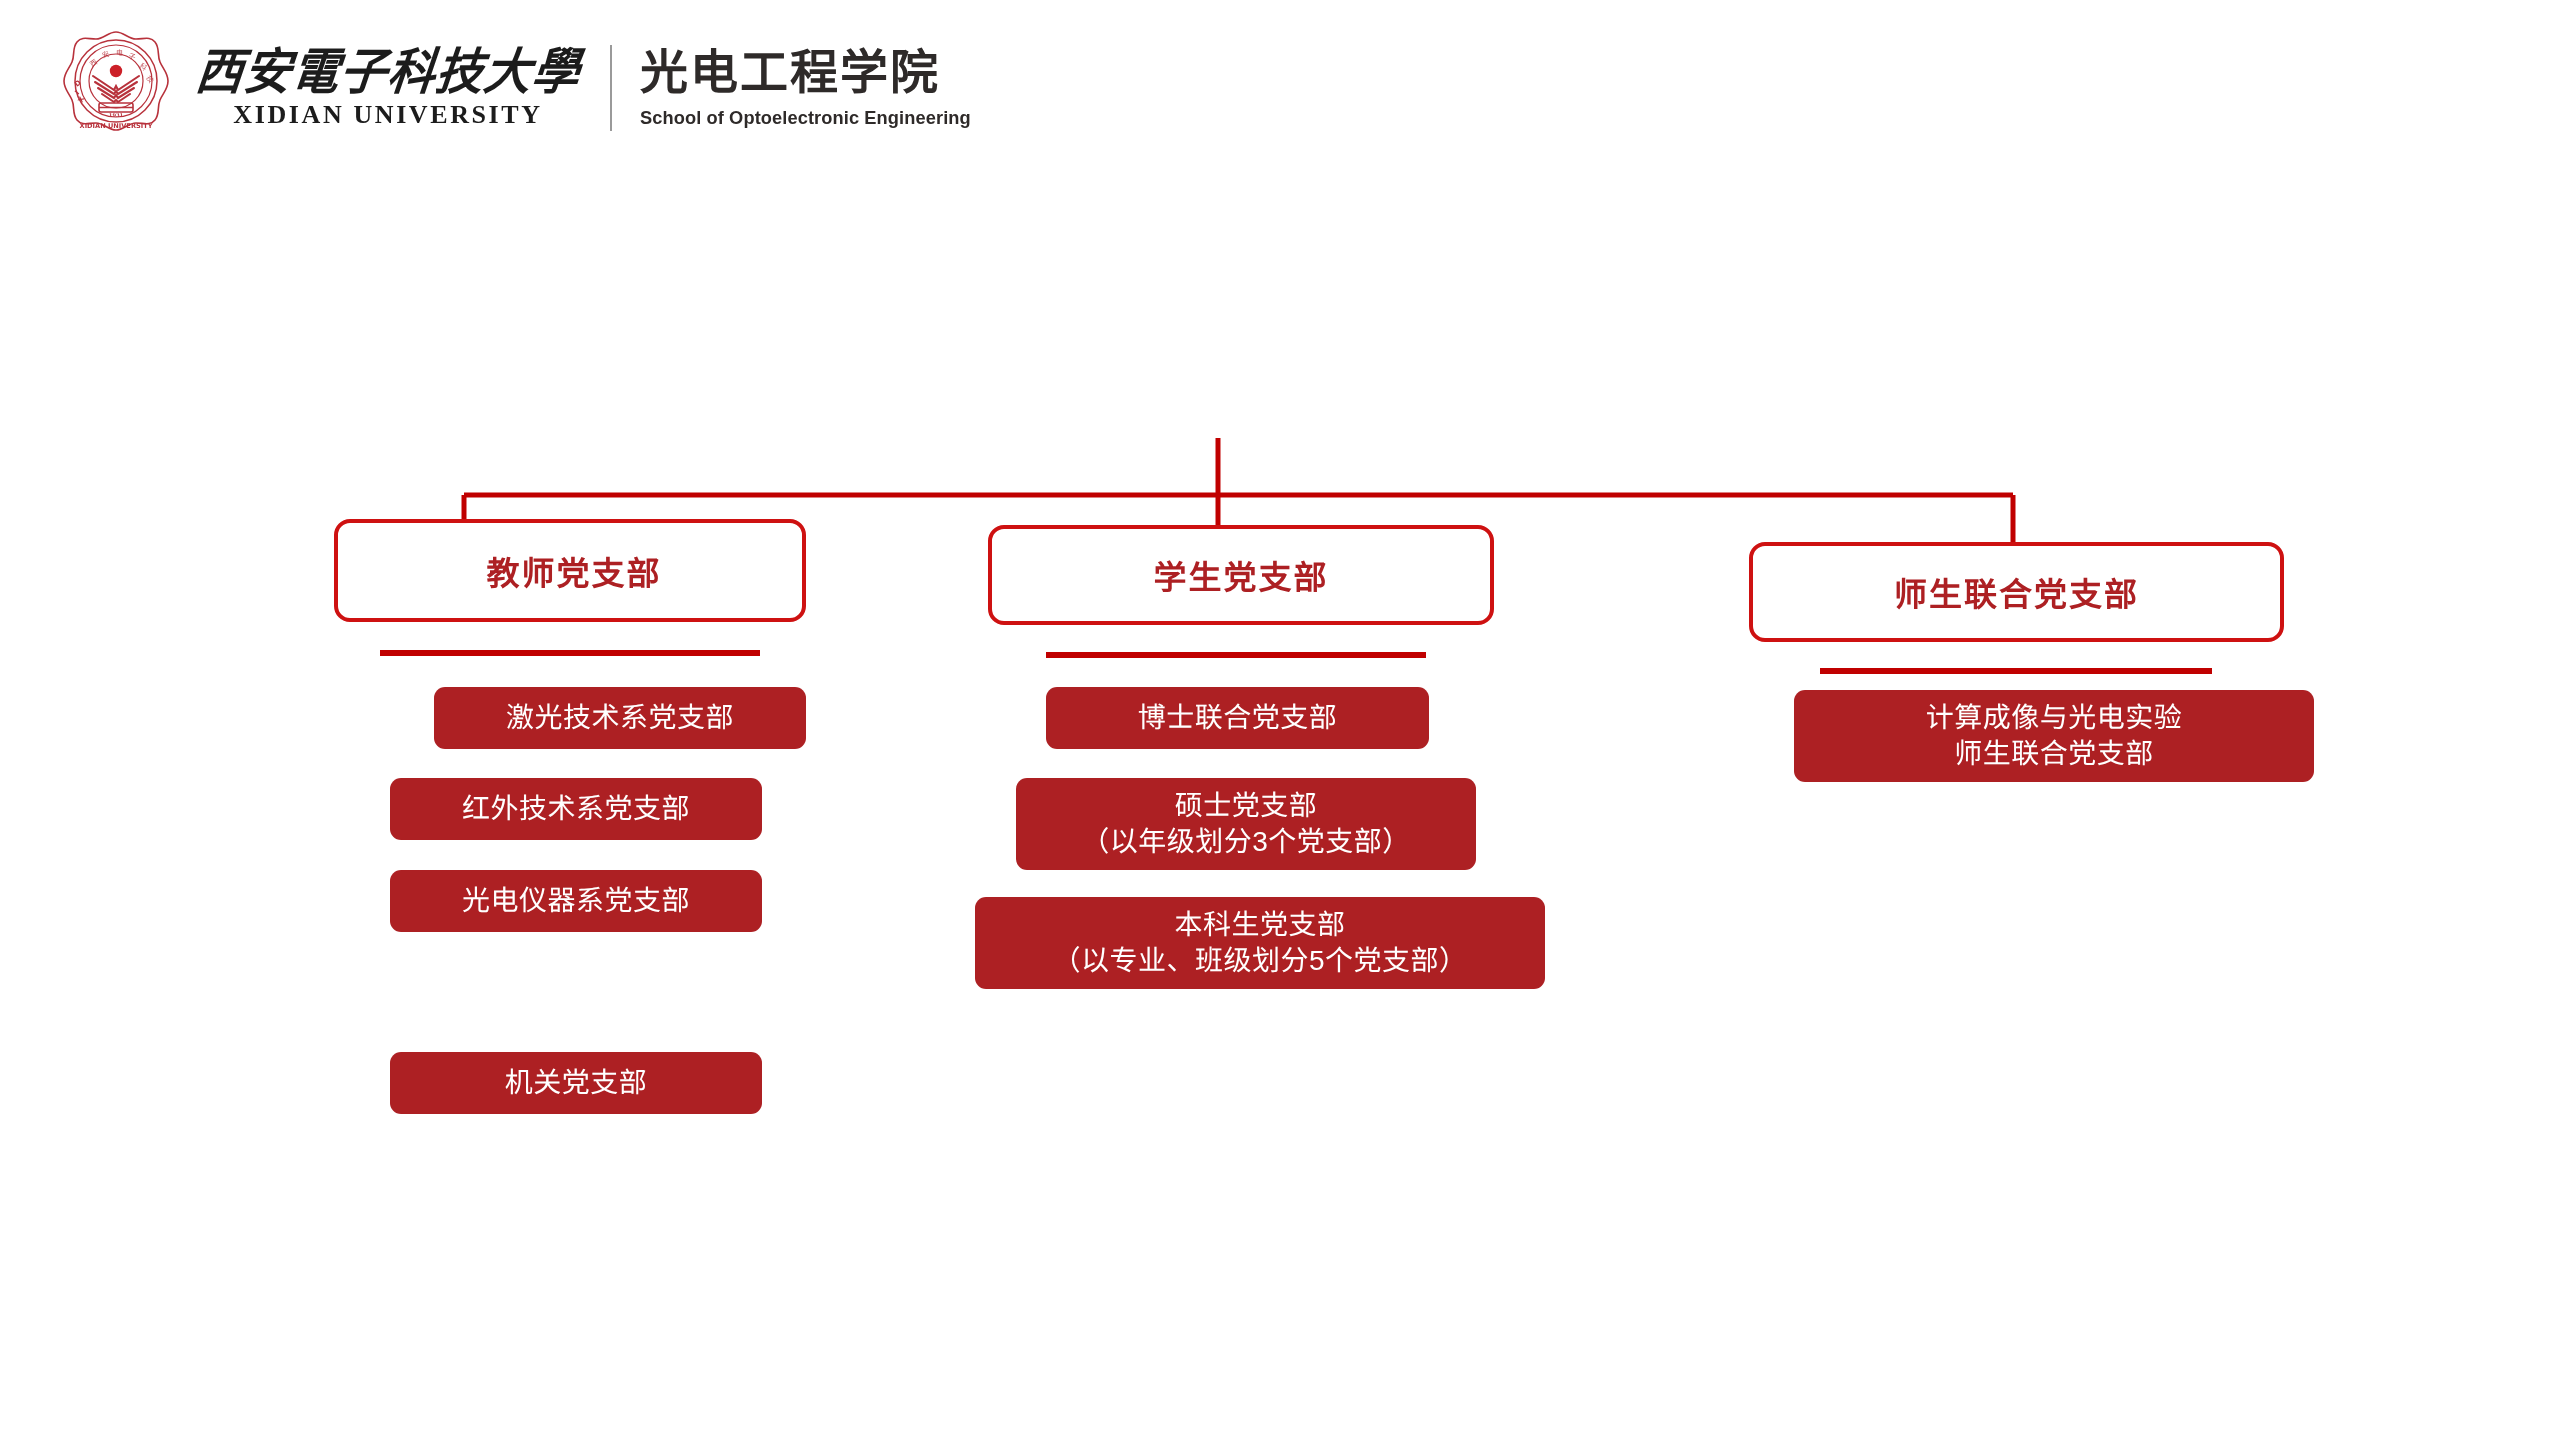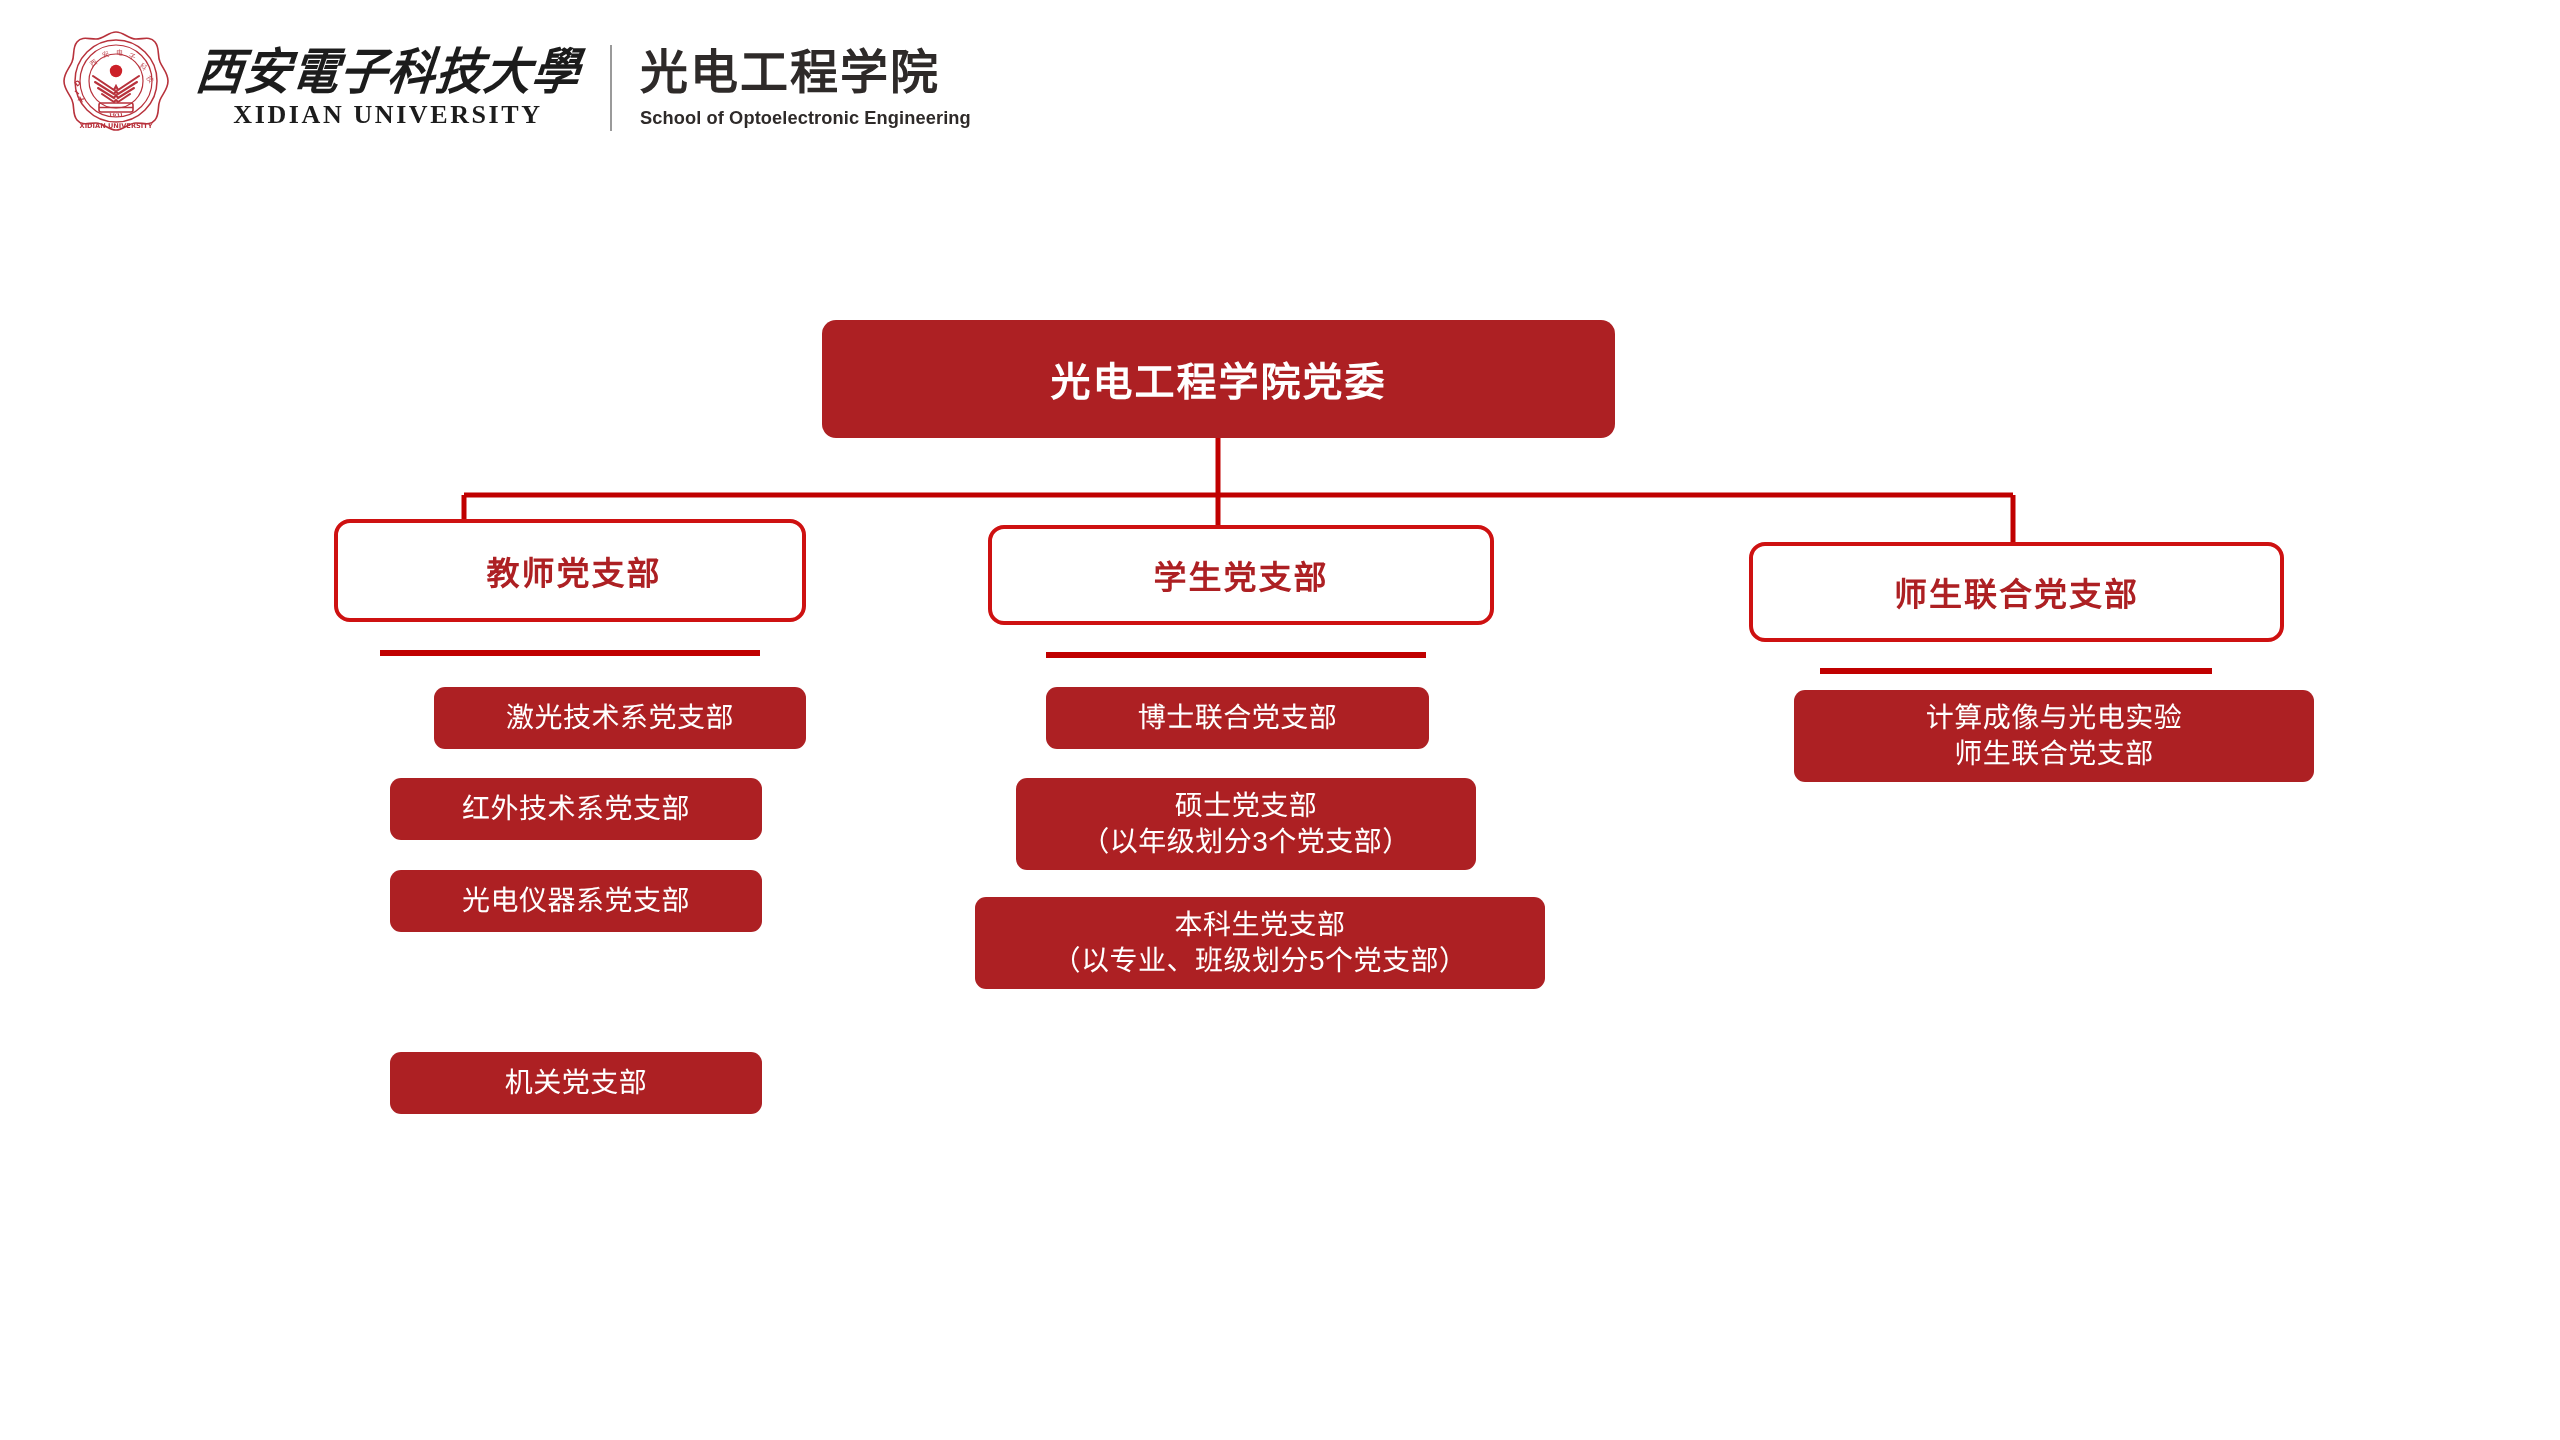--- a/index.html
+++ b/index.html
@@ -242,21 +242,20 @@
       <path d="M464 495 L2013 495"></path>
 
       <path d="M464 495 L464 519"></path>
 
       <path d="M1218 495 L1218 525"></path>
 
       <path d="M2013 495 L2013 542"></path>
     </g>
   </svg>
 
-  <div class="node node-root" style="left:822px; top:320px; width:793px; height:118px;">光电工程学院党委</div>
 
   <div class="node node-branch" style="left:334px; top:519px; width:472px; height:103px;padding-left:8px;">教师党支部</div>
   <div class="rule" style="left:380px; top:650px; width:380px;"></div>
 
   <div class="node node-leaf" style="left:390px; top:687px; width:372px; height:62px;margin-left:44px;">激光技术系党支部</div>
   <div class="node node-leaf" style="left:390px; top:778px; width:372px; height:62px;">红外技术系党支部</div>
   <div class="node node-leaf" style="left:390px; top:870px; width:372px; height:62px;">光电仪器系党支部</div>
   <div class="node node-leaf" style="left:390px; top:1052px; width:372px; height:62px;">机关党支部</div>
 
   <div class="node node-branch" style="left:988px; top:525px; width:506px; height:100px;">学生党支部</div>

